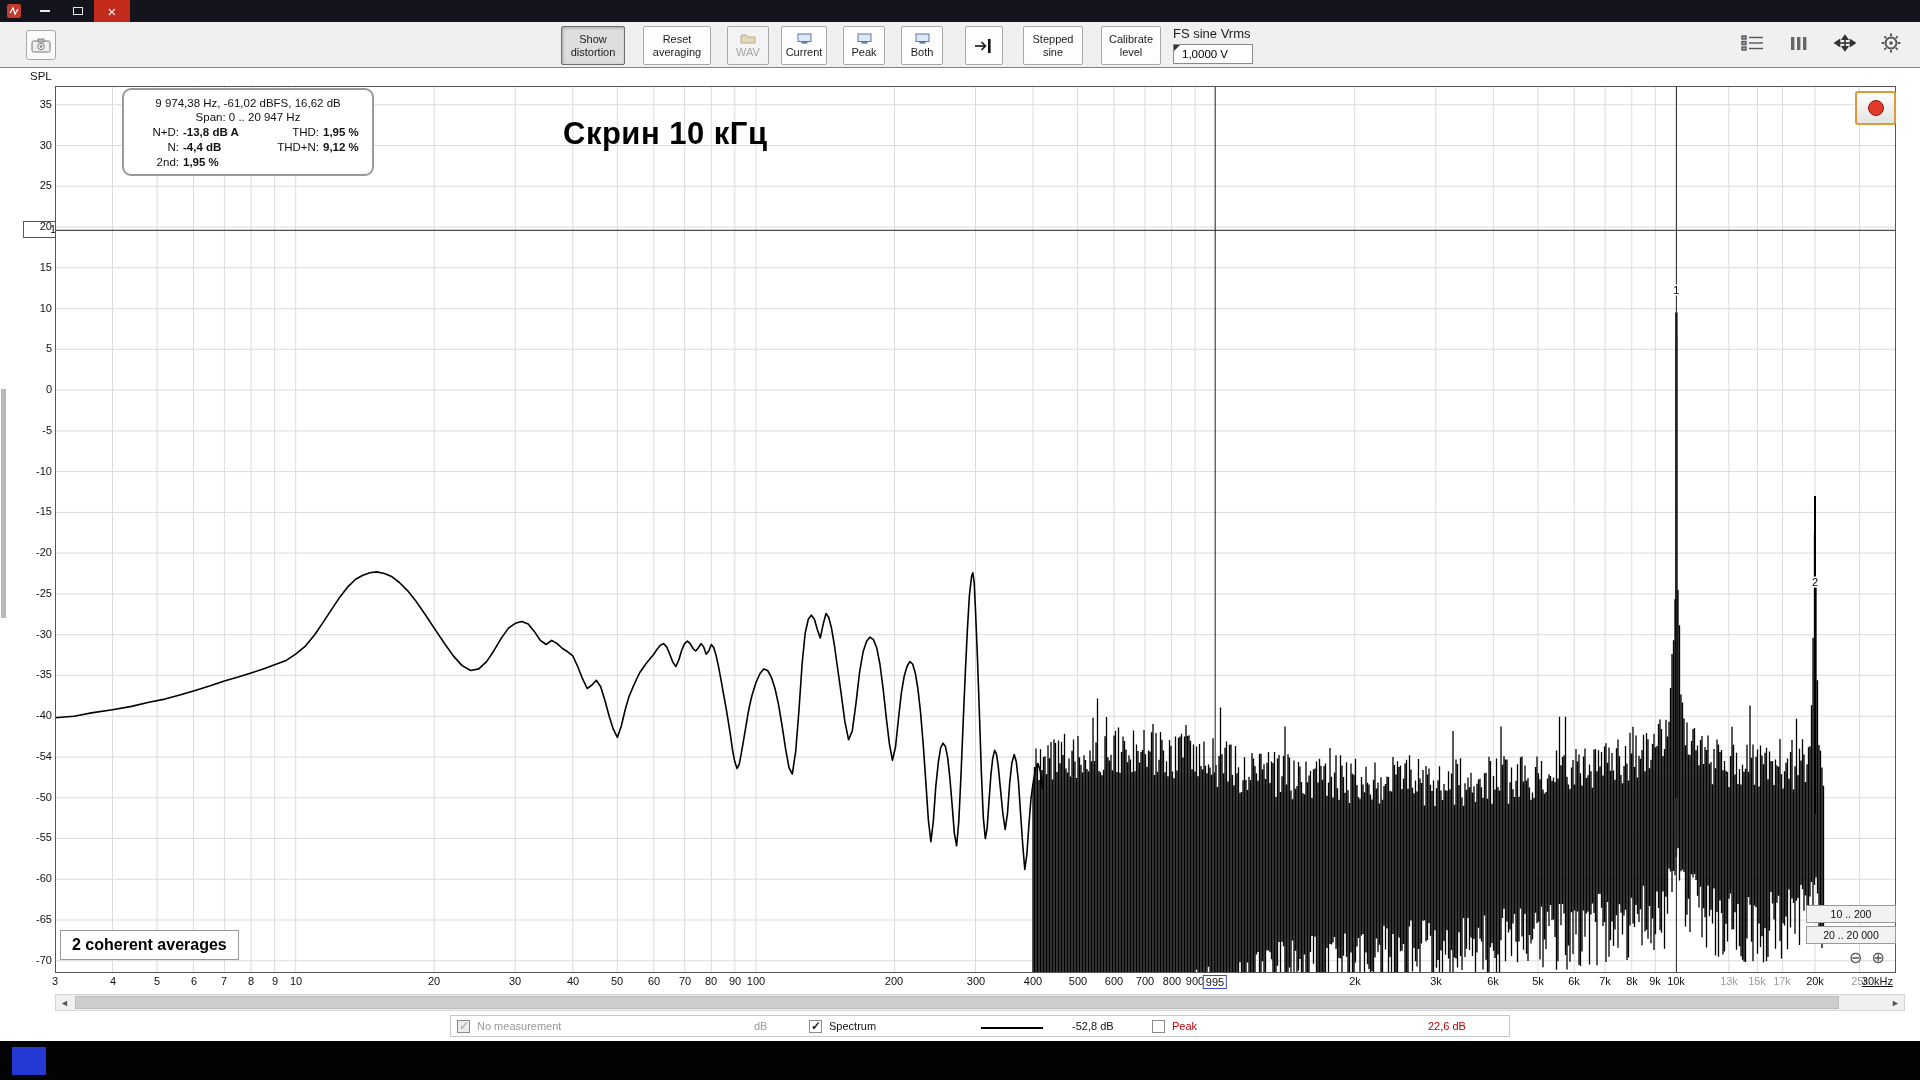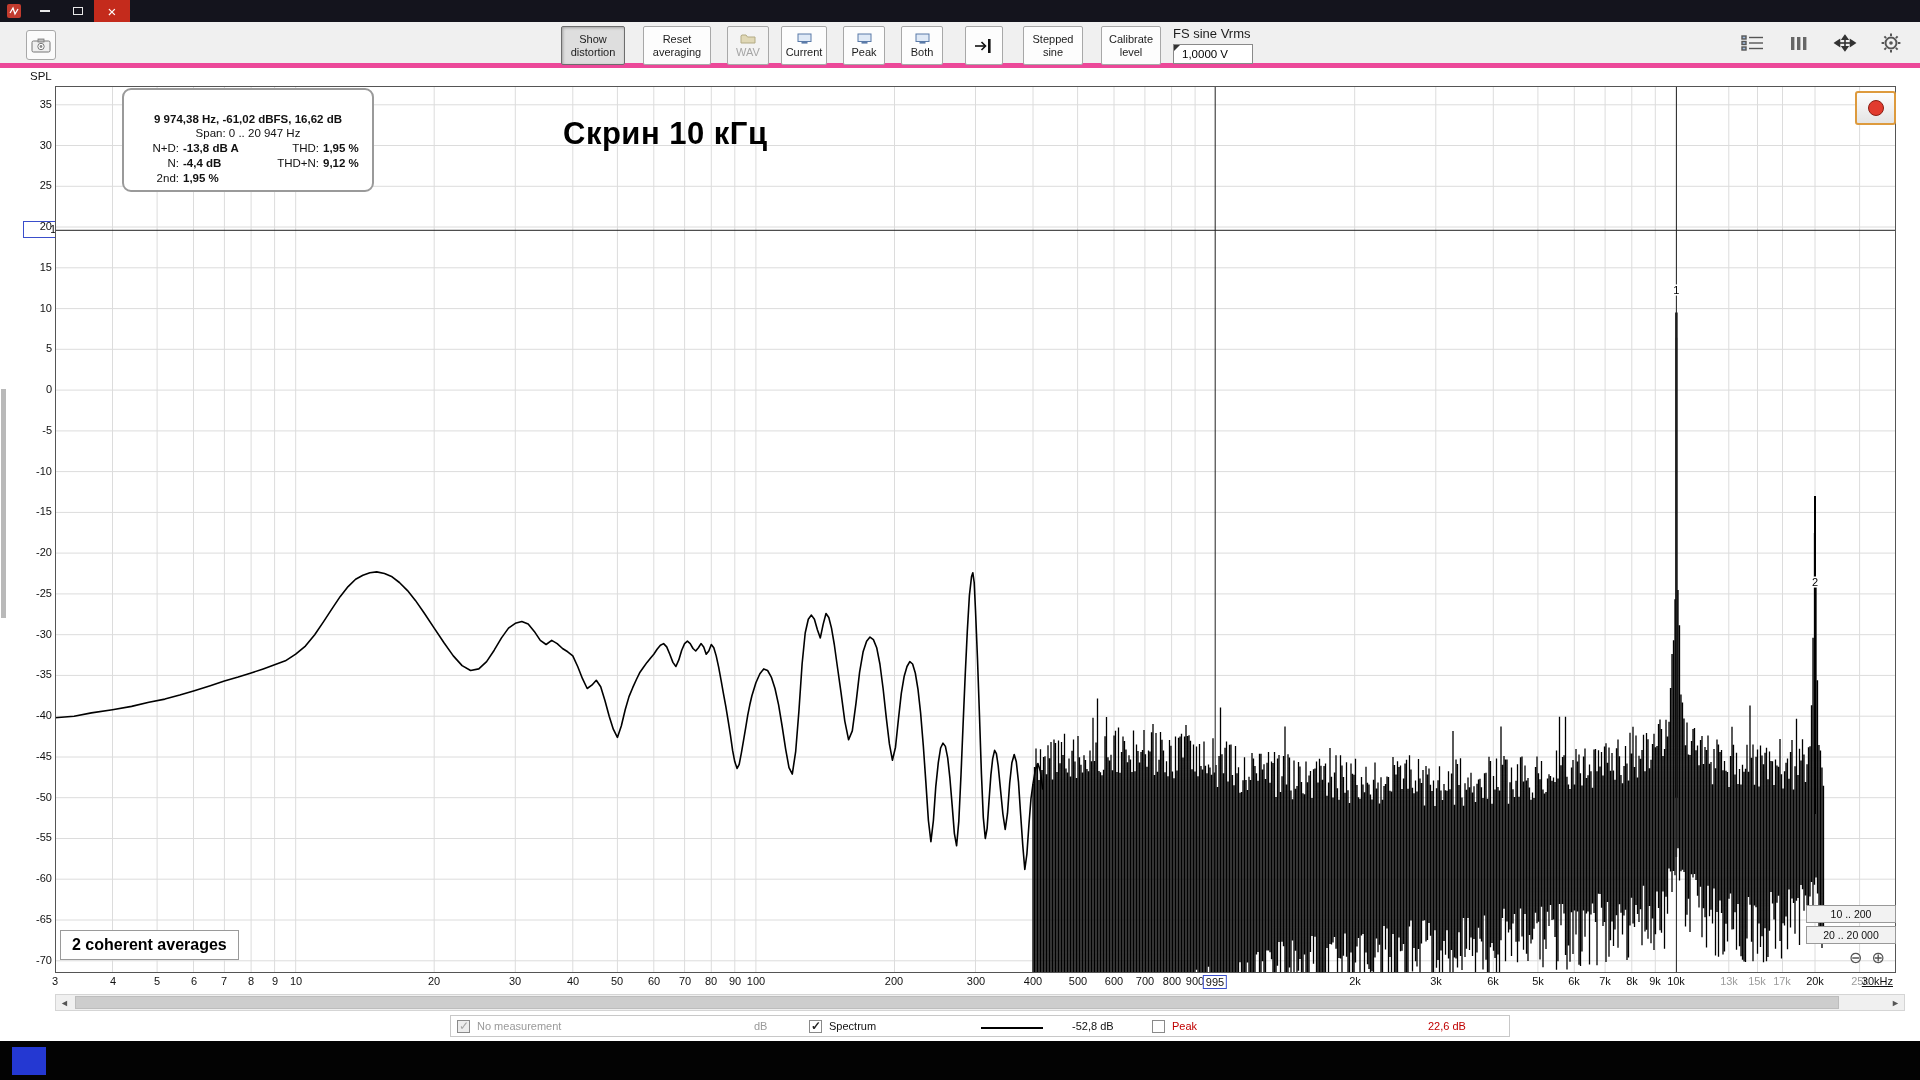--- a/index.html
+++ b/index.html
@@ -13,21 +13,21 @@
   .app-icon { margin:0 7px; display:flex; }
   .tb-title { flex:1; text-align:center; white-space:nowrap; overflow:hidden; }
   .win-controls { display:flex; height:100%; }
   .win-btn { width:33px; height:100%; display:flex; align-items:center; justify-content:center; cursor:default; }
   .glyph-min { width:10px; height:2px; background:#e8e8e8; }
   .glyph-max { width:10px; height:8px; border:1.5px solid #e8e8e8; }
   .win-btn.close { background:#c42b1c; color:#fff; font-size:15px; width:36px; }
 
   
   .toolbar { position:absolute; left:0; top:22px; width:1920px; height:46px; background:#f0f0f0;
-             border-bottom:5px solid #ec4899; }
+             border-bottom:1px solid #ec4899; }
   .snapshot-btn { position:absolute; left:26px; top:8px; width:30px; height:30px; background:#fbfbfb;
                   border:1px solid #a8a8a8; border-radius:3px; display:flex; align-items:center; justify-content:center; }
   .center-group { position:absolute; left:561px; top:4px; height:39px; display:flex; align-items:stretch; }
   .tbtn { background:#fdfdfd; border:1px solid #a8a8a8; border-radius:2px; font-size:11px; line-height:1.12;
           display:flex; flex-direction:column; align-items:center; justify-content:center; gap:2px;
           color:#1c1c1c; text-align:center; padding:1px 2px; }
   .tbtn.pressed { background:#dedede; border-color:#6d6d6d; box-shadow:inset 1px 1px 3px rgba(0,0,0,.28); }
   .tbtn.disabled { color:#a5a5a5; background:#f3f3f3; }
   .fs-field { position:absolute; left:1173px; top:4px; }
   .fs-label { font-size:13px; color:#1c1c1c; }
@@ -47,21 +47,21 @@
   .spl-select .arrow { margin-left:auto; width:18px; height:100%; background:#e7e7e7; border-left:1px solid #aaa;
                        display:flex; align-items:center; justify-content:center; font-size:8px; color:#333; }
   .cursor-db-box { position:absolute; left:23px; top:221px; width:32px; height:17px; border:1px solid #3a4ecb;
                    background:#fff; font-size:10px; display:flex; align-items:center; justify-content:center;padding-left:36px; }
   .vscroll-thumb { position:absolute; left:1px; top:389px; width:5px; height:229px; background:#b9b9b9; }
 
   #plot-svg { position:absolute; left:55px; top:86px; background:#fff; }
 
   .info-box { position:absolute; left:122px; top:88px; width:252px; border:2px solid #9a9a9a; border-radius:9px;
               background:#fff; font-size:11.5px; padding:7px 9px 6px 9px; color:#111; }
-  .info-center { text-align:center; font-weight:bold;margin-top:16px; }
+  .info-center { text-align:center; font-weight:normal; }
   .info-center.normal { font-weight:normal; margin-top:2px; }
   .info-row { display:flex; margin-top:3px; }
   .il { width:46px; text-align:right; margin-right:4px; }
   .iv { width:84px; font-weight:bold; }
   .il2 { width:52px; text-align:right; margin-right:4px; }
   .iv2 { flex:1; font-weight:bold; }
 
   .chart-title { position:absolute; left:563px; top:116px; font-size:31px; font-weight:bold; color:#000;
                  letter-spacing:0.5px; }
 
@@ -346,21 +346,21 @@
       <div class="ytick" style="top: 342px;">5</div>
       <div class="ytick" style="top: 383px;">0</div>
       <div class="ytick" style="top: 424px;">-5</div>
       <div class="ytick" style="top: 465px;">-10</div>
       <div class="ytick" style="top: 505px;">-15</div>
       <div class="ytick" style="top: 546px;">-20</div>
       <div class="ytick" style="top: 587px;">-25</div>
       <div class="ytick" style="top: 628px;">-30</div>
       <div class="ytick" style="top: 668px;">-35</div>
       <div class="ytick" style="top: 709px;">-40</div>
-      <div class="ytick" style="top: 750px;">-45</div>
+      <div class="ytick" style="top: 750px;">-54</div>
       <div class="ytick" style="top: 791px;">-50</div>
       <div class="ytick" style="top: 831px;">-55</div>
       <div class="ytick" style="top: 872px;">-60</div>
       <div class="ytick" style="top: 913px;">-65</div>
       <div class="ytick" style="top: 954px;">-70</div>
     </div>
   <div id="x-axis-labels">
       <div class="xtick" style="left: 55px;">3</div>
       <div class="xtick" style="left: 113px;">4</div>
       <div class="xtick" style="left: 157px;">5</div>

